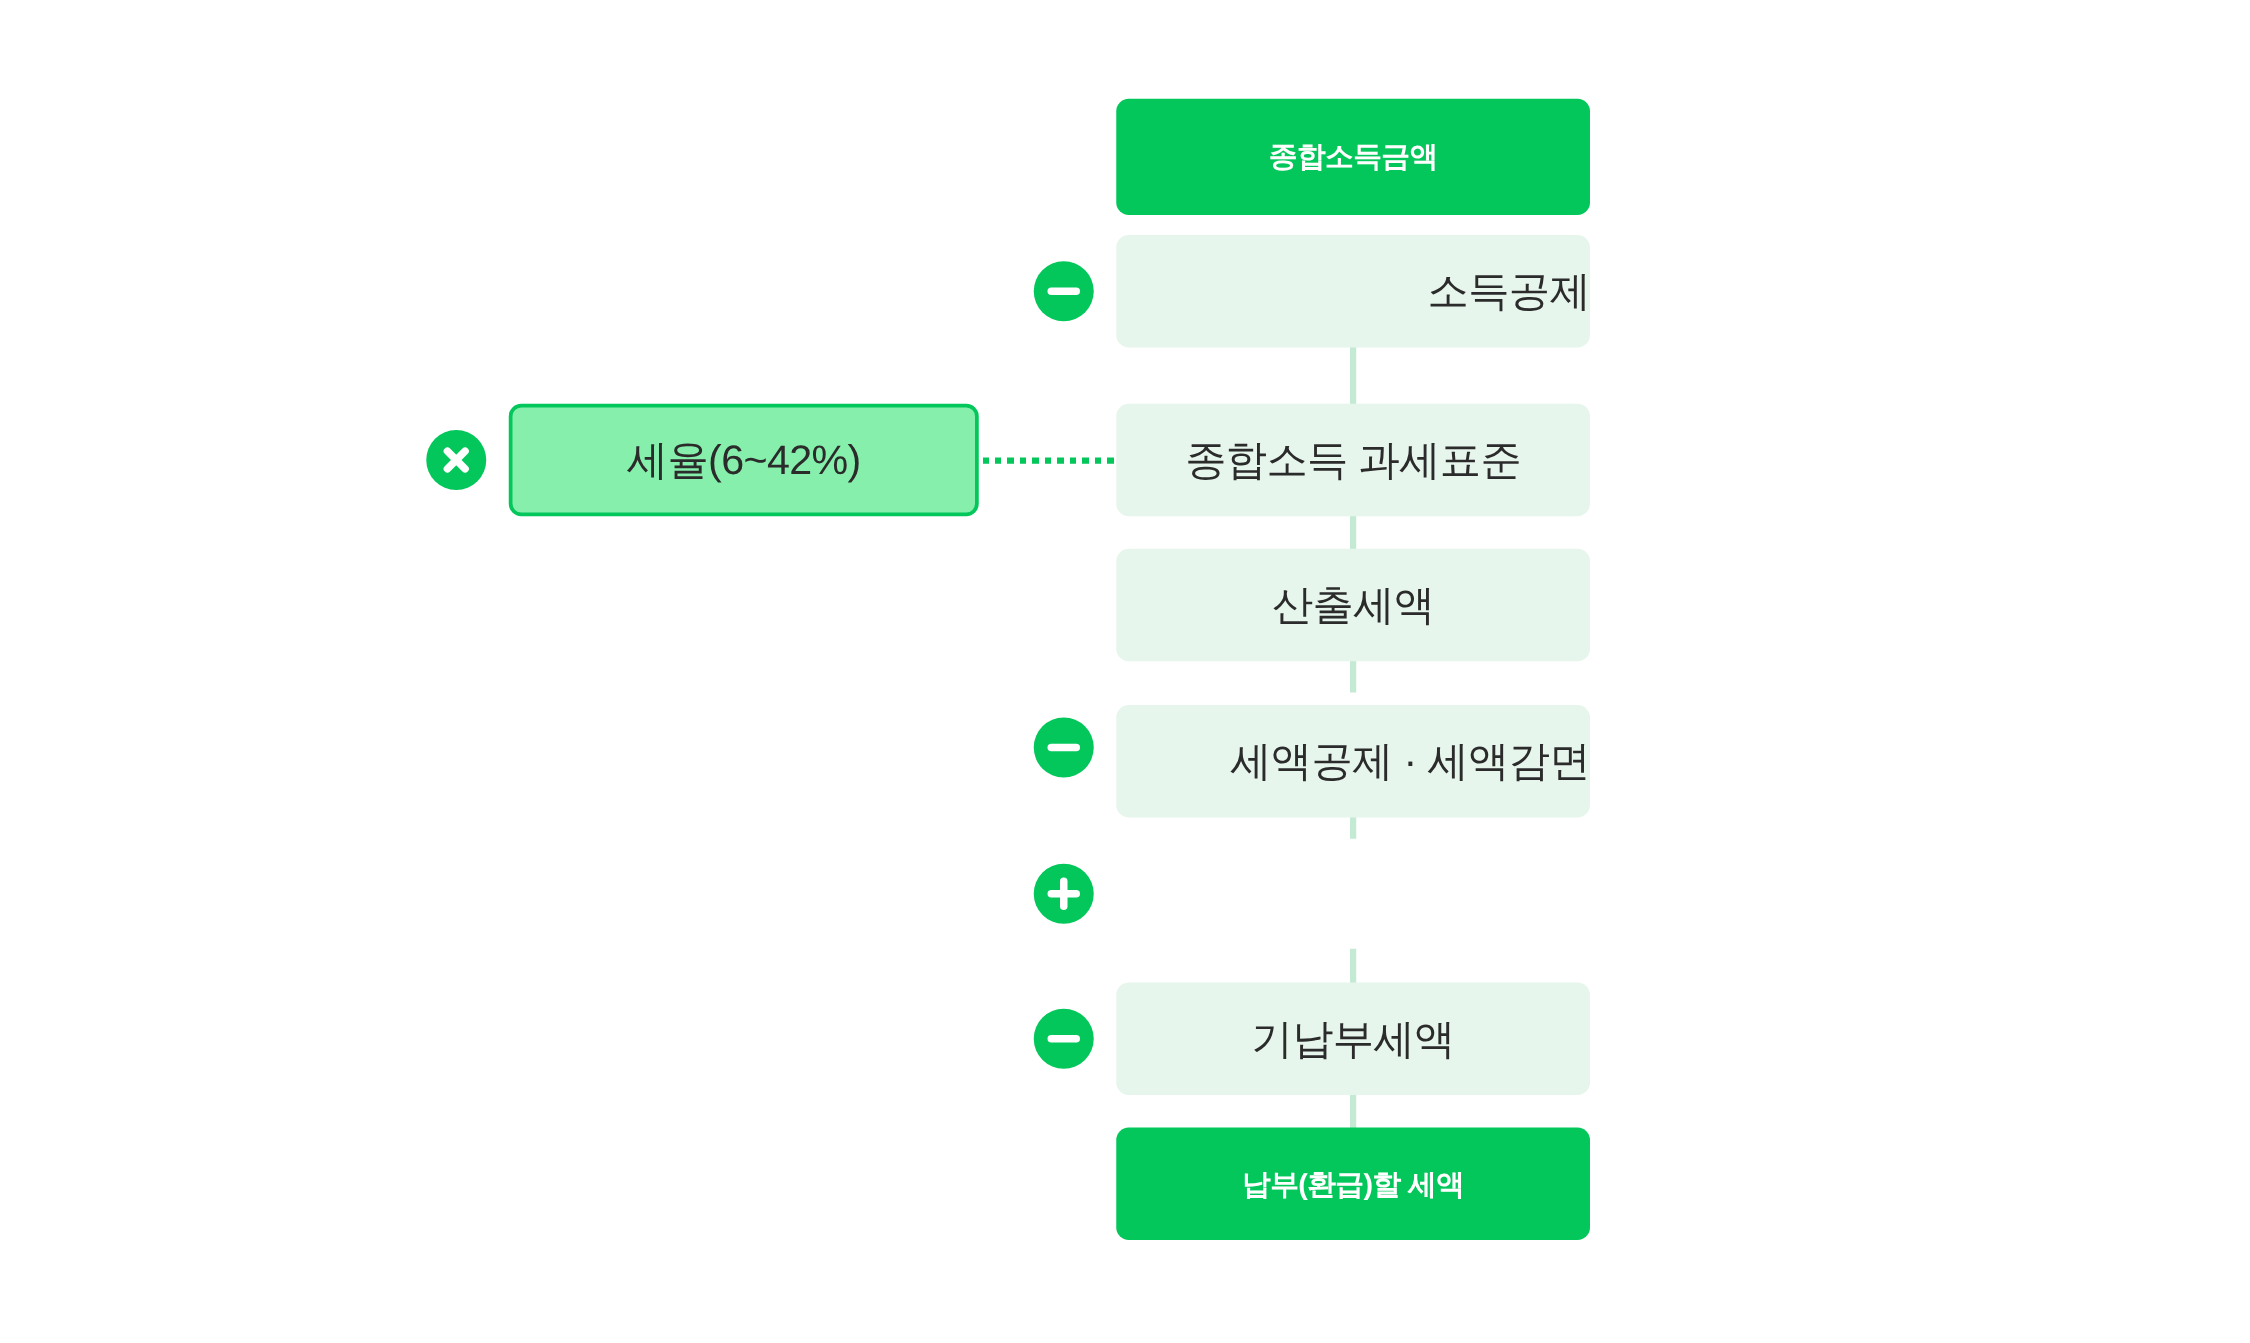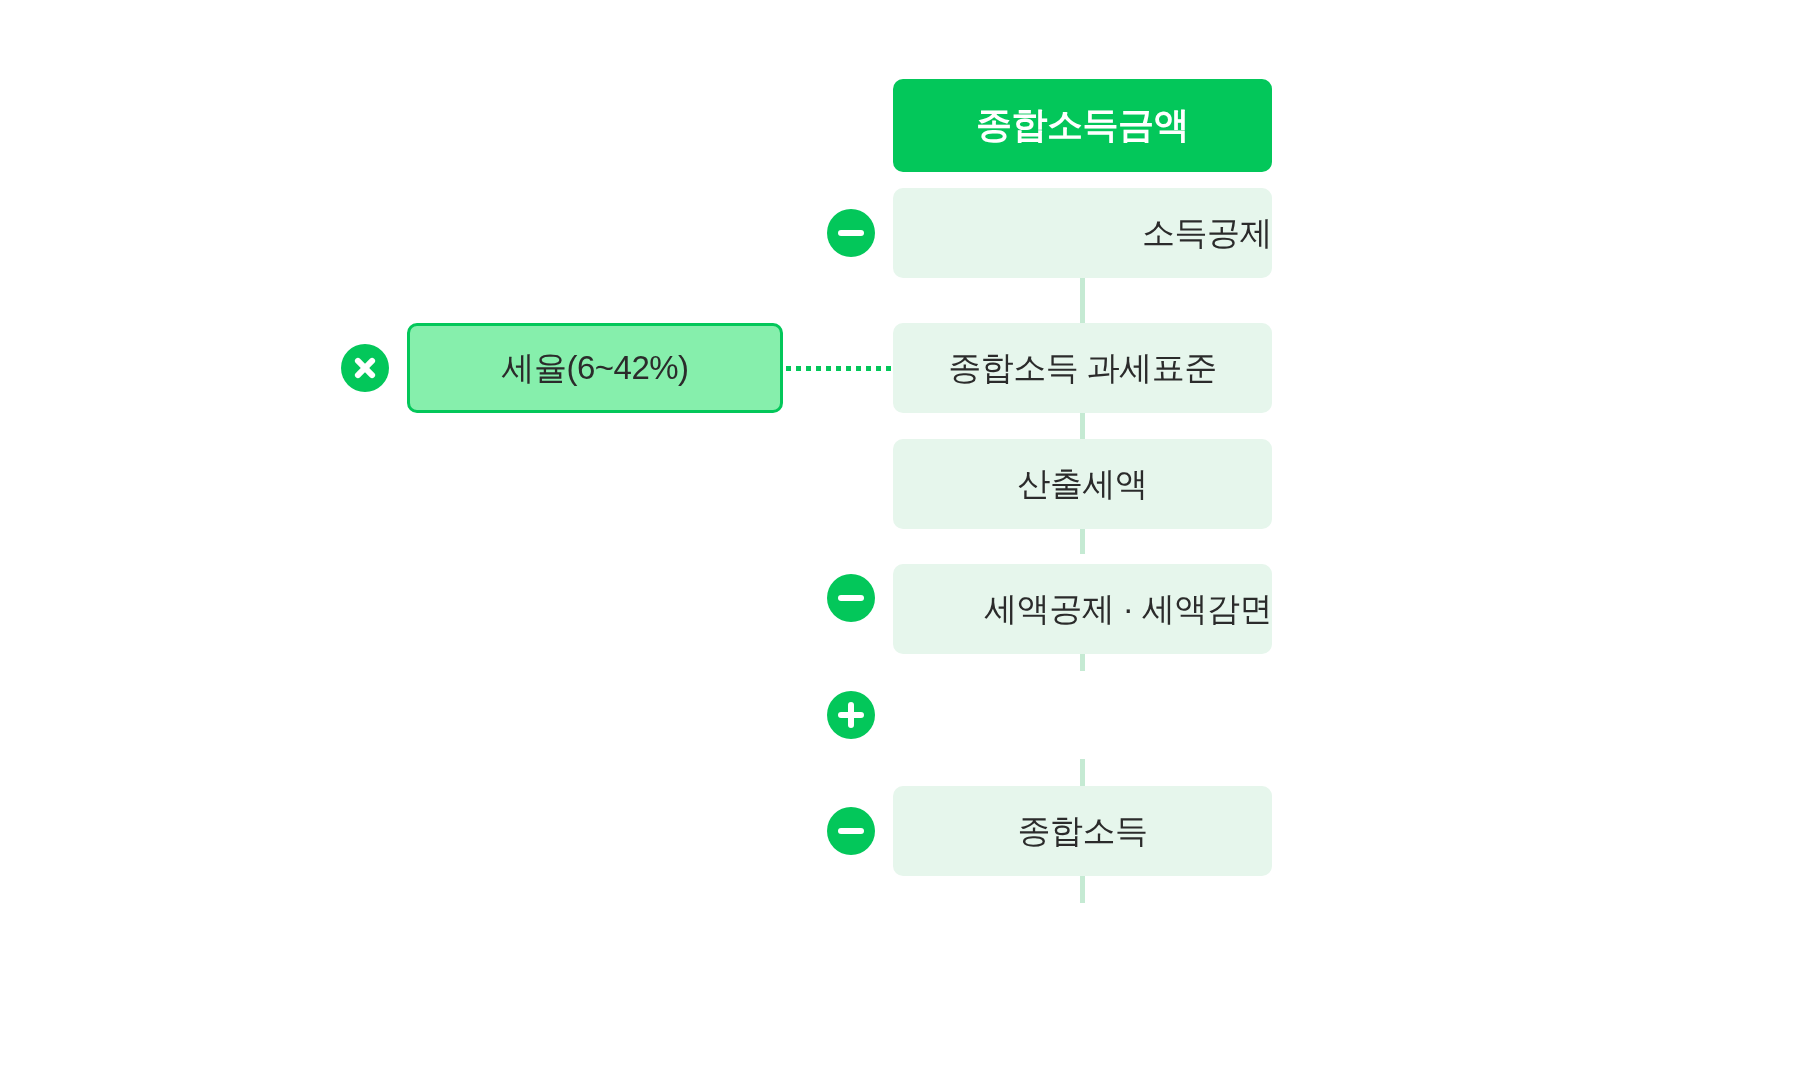--- a/index.html
+++ b/index.html
@@ -32,21 +32,21 @@
     background: var(--light);
     color: var(--text-dark);
     height: 90px;
     font-size: 33px;
     font-weight: 500;
   }
   .node.primary {
     background: var(--accent);
     color: #ffffff;
     height: 93px;
-    font-size: 36px;
+    font-size: 23px;
     font-weight: 700;
     justify-content: center;
   }
   .row-0 { top: 79px; }
   .row-1 { top: 188px; justify-content: flex-end; }
   .row-2 { top: 323px; }
   .row-3 { top: 439px; }
   .row-4 { top: 564px; justify-content: flex-end; }
   .row-5 { top: 670px; }
   .row-6 { top: 786px; }
@@ -143,21 +143,24 @@
   <div class="node light row-2">
     <span>종합소득 과세표준</span>
   </div>
   <div class="node light row-3">
     <span>산출세액</span>
   </div>
   <div class="node light row-4">
     <span>세액공제 · 세액감면</span>
   </div>
   <div class="node light row-6">
-    <span>종합소득</span>
+    <span>기납부세액</span>
+  </div>
+  <div class="node primary row-7">
+    <span>납부(환급)할 세액</span>
   </div>
 
   <div class="side-node">
     <span>세율(6~42%)</span>
   </div>
 
   <div class="op-icon op-minus-1">
     <div class="glyph">
         <div class="bar-h"></div>
       </div>

